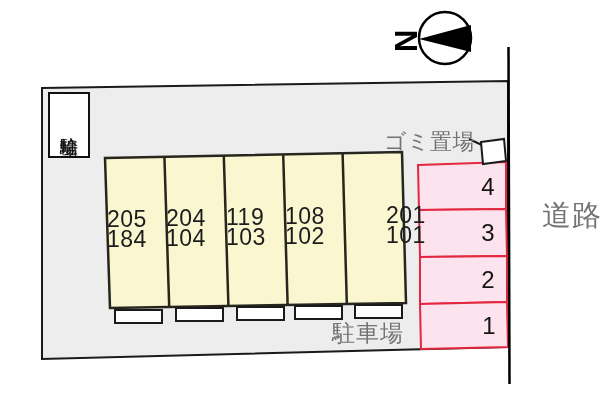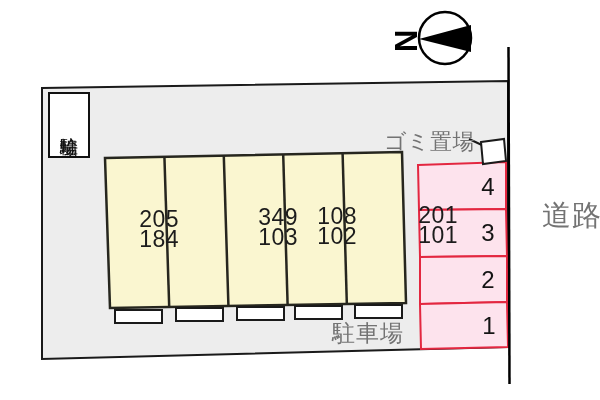--- a/index.html
+++ b/index.html
@@ -17,21 +17,21 @@
   .bicycle-box{
     position:absolute;left:48px;top:92px;width:42px;height:66px;
     background:#ffffff;border:2px solid #111;box-sizing:border-box;
     display:flex;align-items:center;justify-content:center;
   }
   .bicycle-box span{
     writing-mode:vertical-rl;text-orientation:upright;
     font-size:18px;line-height:1;letter-spacing:2px;color:#111;
   }
   .unit-label{
-    position:absolute;width:72px;text-align:right;
+    position:absolute;width:72px;text-align:left;
     font-size:23px;line-height:20px;letter-spacing:0.5px;color:#1c1c1c;
   }
   .space-num{
     position:absolute;width:30px;display:flex;align-items:center;justify-content:center;
     font-size:24px;color:#141414;
   }
   .north-n{
     position:absolute;left:388px;top:24px;width:34px;height:34px;
     display:flex;align-items:center;justify-content:center;
     font-size:31px;font-weight:bold;color:#000;
@@ -76,22 +76,26 @@
   <div class="north-n">N</div>
 
   <div class="bicycle-box">
     <span>駐輪場</span>
   </div>
 
   <div class="unit-label" style="left:107px;top:209px;">
     <div>205</div>
     <div>184</div>
   </div>
+  <div class="unit-label" style="left:166px;top:208px;">
+    <div>204</div>
+    <div>104</div>
+  </div>
   <div class="unit-label" style="left:226px;top:207px;">
-    <div>349</div>
+    <div>119</div>
     <div>103</div>
   </div>
   <div class="unit-label" style="left:285px;top:206px;">
     <div>108</div>
     <div>102</div>
   </div>
   <div class="unit-label" style="left:344px;top:205px;padding-left:42px;">
     <div>201</div>
     <div>101</div>
   </div>

